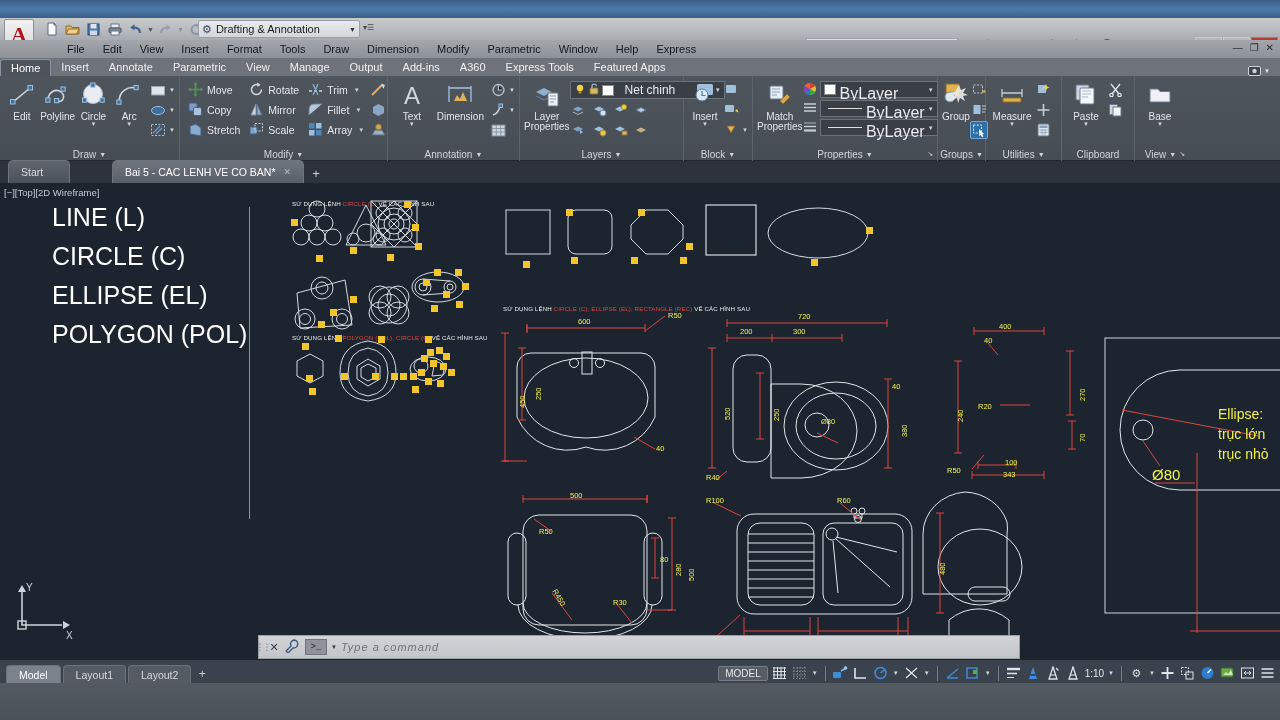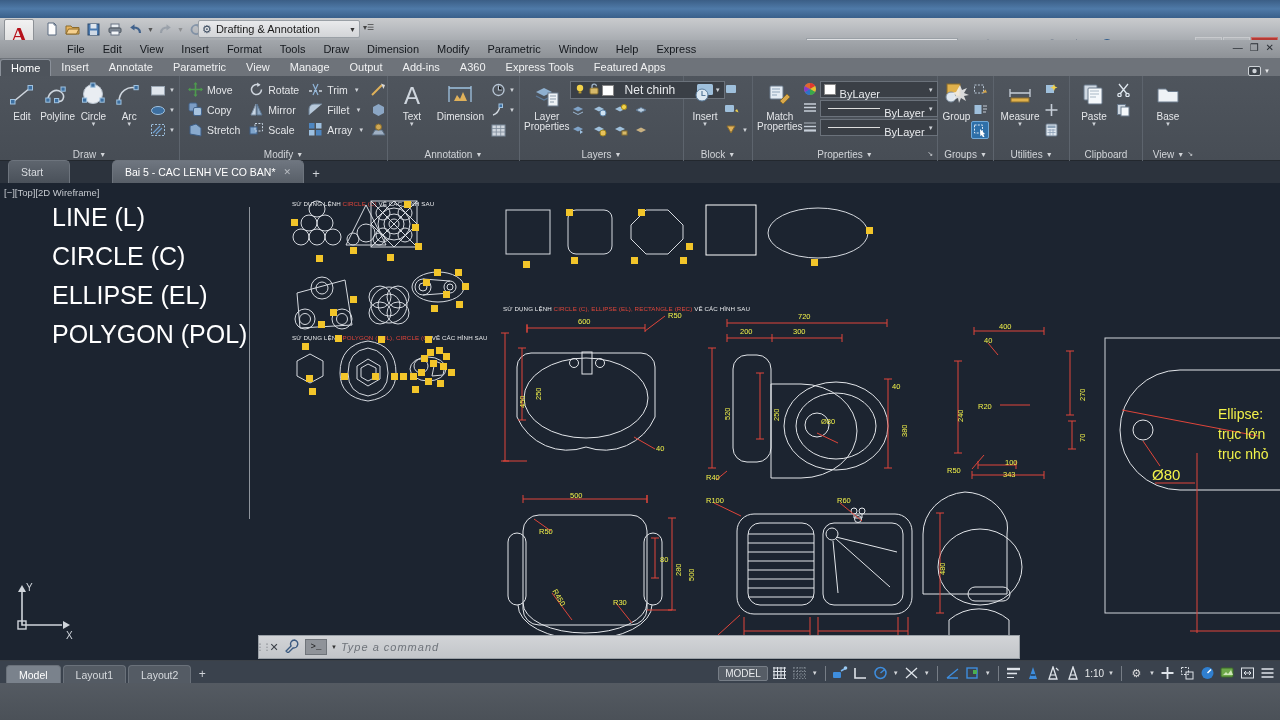--- a/index.html
+++ b/index.html
@@ -134,21 +134,21 @@
   .layerdrop {
     width: 155px; height: 18px; background: #3a3f46; border: 1px solid #6b727b;
     display: flex; align-items: center; gap: 3px; padding: 0 3px; cursor: pointer;
   }
   .layerdrop .lname { font-size: 12px; color: #e9ebee; flex: 1; margin-left: 8px; }
   .swatch { width: 12px; height: 11px; background: #fff; border: 1px solid #888; }
   .propdrop {
     width: 118px; height: 17px; background: #3a3f46; border: 1px solid #6b727b;
     display: flex; align-items: center; justify-content: space-between; padding: 0 3px; cursor: pointer;
   }
-  .propdrop .pl { font-size: 11px; color: #e9ebee; margin-top: 9px; }
+  .propdrop .pl { font-size: 16px; color: #e9ebee; margin-top: 9px; }
   .propdrop .pa { font-size: 6px; color: #cfd3d8; }
   .linepreview { flex: 1; height: 1px; background: #ddd; margin: 0 4px; }
 
   
   .filetabs {
     position: absolute; left: 0; top: 161px; width: 1280px; height: 22px;
     background: #2c333d; display: flex; align-items: flex-end; padding-left: 8px;
   }
   .ftab {
     height: 19px; min-width: 62px; padding: 11px 12px; display: flex; align-items: center; gap: 8px;
@@ -844,21 +844,21 @@
           </div>
         </div>
       </div>
       <div class="panel-title">
         <span>Properties</span>
         <span class="car">▼</span>
         <span class="car" style="position:absolute;right:4px">↘</span>
       </div>
     </div>
 
-    <div class="panel" style="width:56px">
+    <div class="panel" style="width:48px">
       <div class="panel-body">
         <div class="bigbtn" style="width:40px">
           <span class="ic">
             <svg width="28" height="26" viewBox="0 0 28 26">
                 <rect x="4" y="2" width="13" height="12" fill="#e0b14c" stroke="#8a6d2c"></rect>
                 <circle cx="8" cy="15" r="5" fill="#dfe7ef" stroke="#7a8a9a"></circle>
                 <path d="M17 3l2 5 5-2-3 5 5 2-5 1 2 5-5-3-2 5-1-5-5 2 3-5-5-2 5-1z" fill="#f2f2f2" opacity=".85"></path>
               </svg>
           </span>
           <span class="lb">Group</span>

